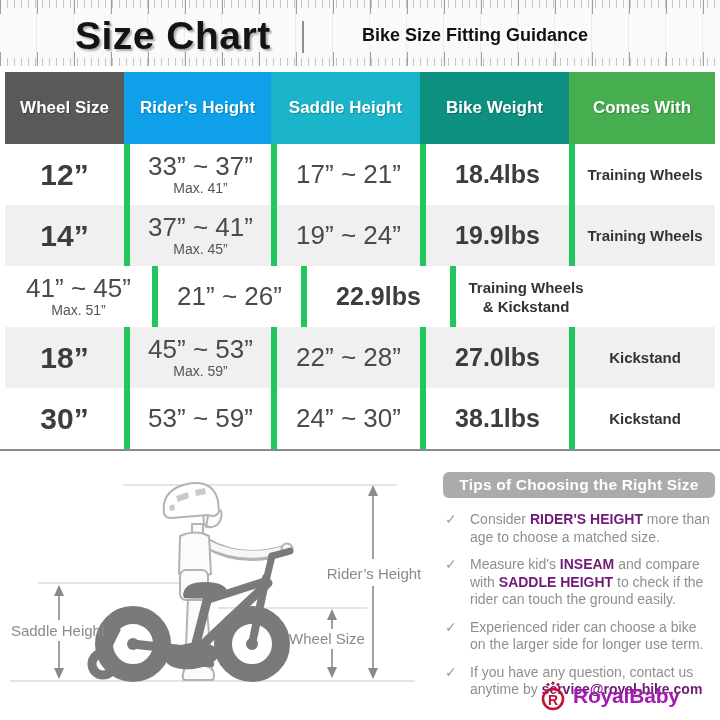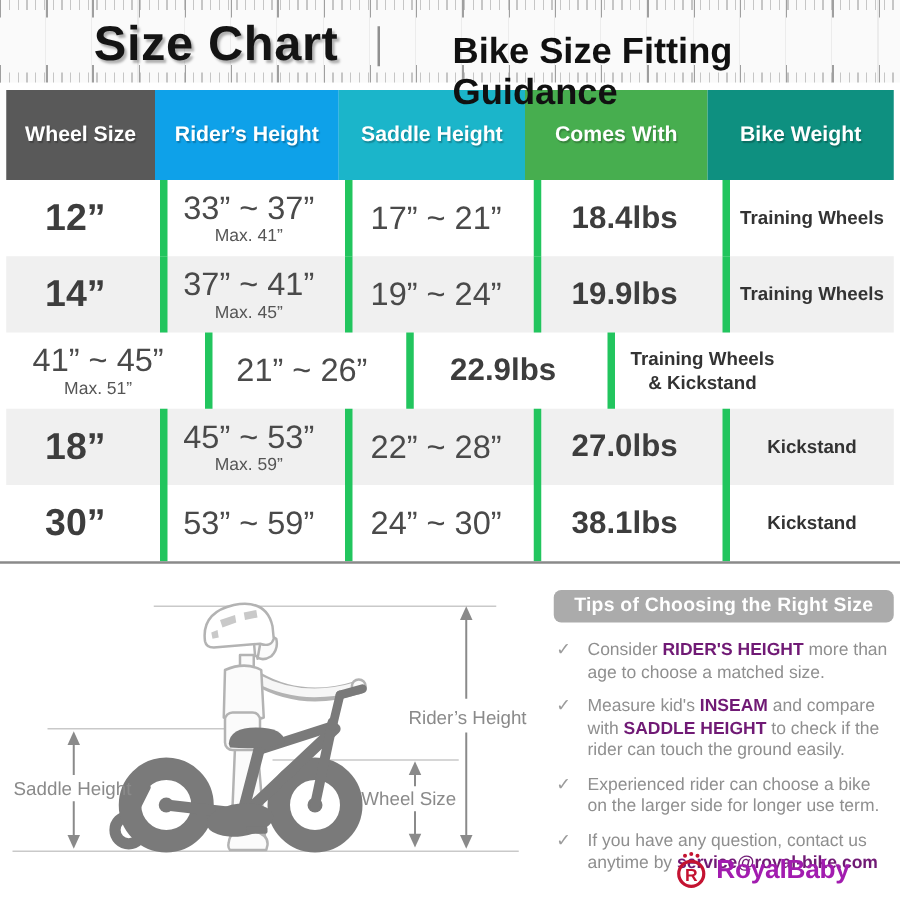--- a/index.html
+++ b/index.html
@@ -22,33 +22,33 @@
     background-repeat:no-repeat;
   }
   .ruler-band::before{ top:0; }
   .ruler-band::after{ bottom:0; transform:scaleY(-1); }
   .main-title{
     position:absolute; left:75px; top:14px; font-size:39px; font-weight:bold;
     color:#141414; letter-spacing:0.5px; text-shadow:2px 2px 2px rgba(0,0,0,0.30); z-index:2;
   }
   .title-divider{ position:absolute; left:302px; top:21px; width:2px; height:32px; background:#8f8f8f; z-index:2; }
   .sub-title{
-    position:absolute; left:362px; top:25px; font-size:29px; font-weight:bold;
+    position:absolute; left:362px; top:25px; font-size:18px; font-weight:bold;
     color:#111; z-index:2;
   }
 
   
   .size-table{ position:absolute; left:5px; top:72px; width:710px; }
   .thead{ display:flex; height:72px; }
   .th{
     display:flex; align-items:center; justify-content:center;
     color:#fff; font-size:17px; font-weight:bold; text-shadow:1px 1px 1px rgba(0,0,0,0.25);
   }
   .c0{ width:119px; } .c1{ width:147px; } .c2{ width:149px; } .c3{ width:149px; } .c4{ width:146px; }
-  .tr{ display:flex; height:61px;gap:12px; }
+  .tr{ display:flex; height:61px; }
   .tr.alt{ background:#f0f0f0; }
   .td{
     display:flex; flex-direction:column; align-items:center; justify-content:center;
     color:#424242;
   }
   .td + .td{ border-left:6px solid #22c55e; }
   .cell-wheel{ font-size:30px; font-weight:bold; color:#3d3d3d; }
   .cell-range{ font-size:26px; color:#4a4a4a; line-height:27px; }
   .cell-max{ font-size:14px; color:#555; line-height:16px; }
   .cell-weight{ font-size:25px; font-weight:bold; color:#3d3d3d; }
@@ -89,22 +89,22 @@
     <div class="main-title">Size Chart</div>
     <div class="title-divider"></div>
     <div class="sub-title">Bike Size Fitting Guidance</div>
   </div>
 
   <div class="size-table">
     <div class="thead">
       <div class="th c0" style="background: rgb(89, 89, 89);">Wheel Size</div>
       <div class="th c1" style="background: rgb(14, 161, 233);">Rider’s Height</div>
       <div class="th c2" style="background: rgb(27, 181, 202);">Saddle Height</div>
+      <div class="th c3" style="background: rgb(14, 144, 128);">Bike Weight</div>
       <div class="th c4" style="background: rgb(71, 174, 79);">Comes With</div>
-      <div class="th c3" style="background: rgb(14, 144, 128);">Bike Weight</div>
     </div>
 
     <div class="tr">
       <div class="td c0 cell-wheel">12”</div>
       <div class="td c1">
         <span class="cell-range">33” ~ 37”</span>
         <span class="cell-max">Max. 41”</span>
       </div>
       <div class="td c2 cell-range">17” ~ 21”</div>
       <div class="td c3">

